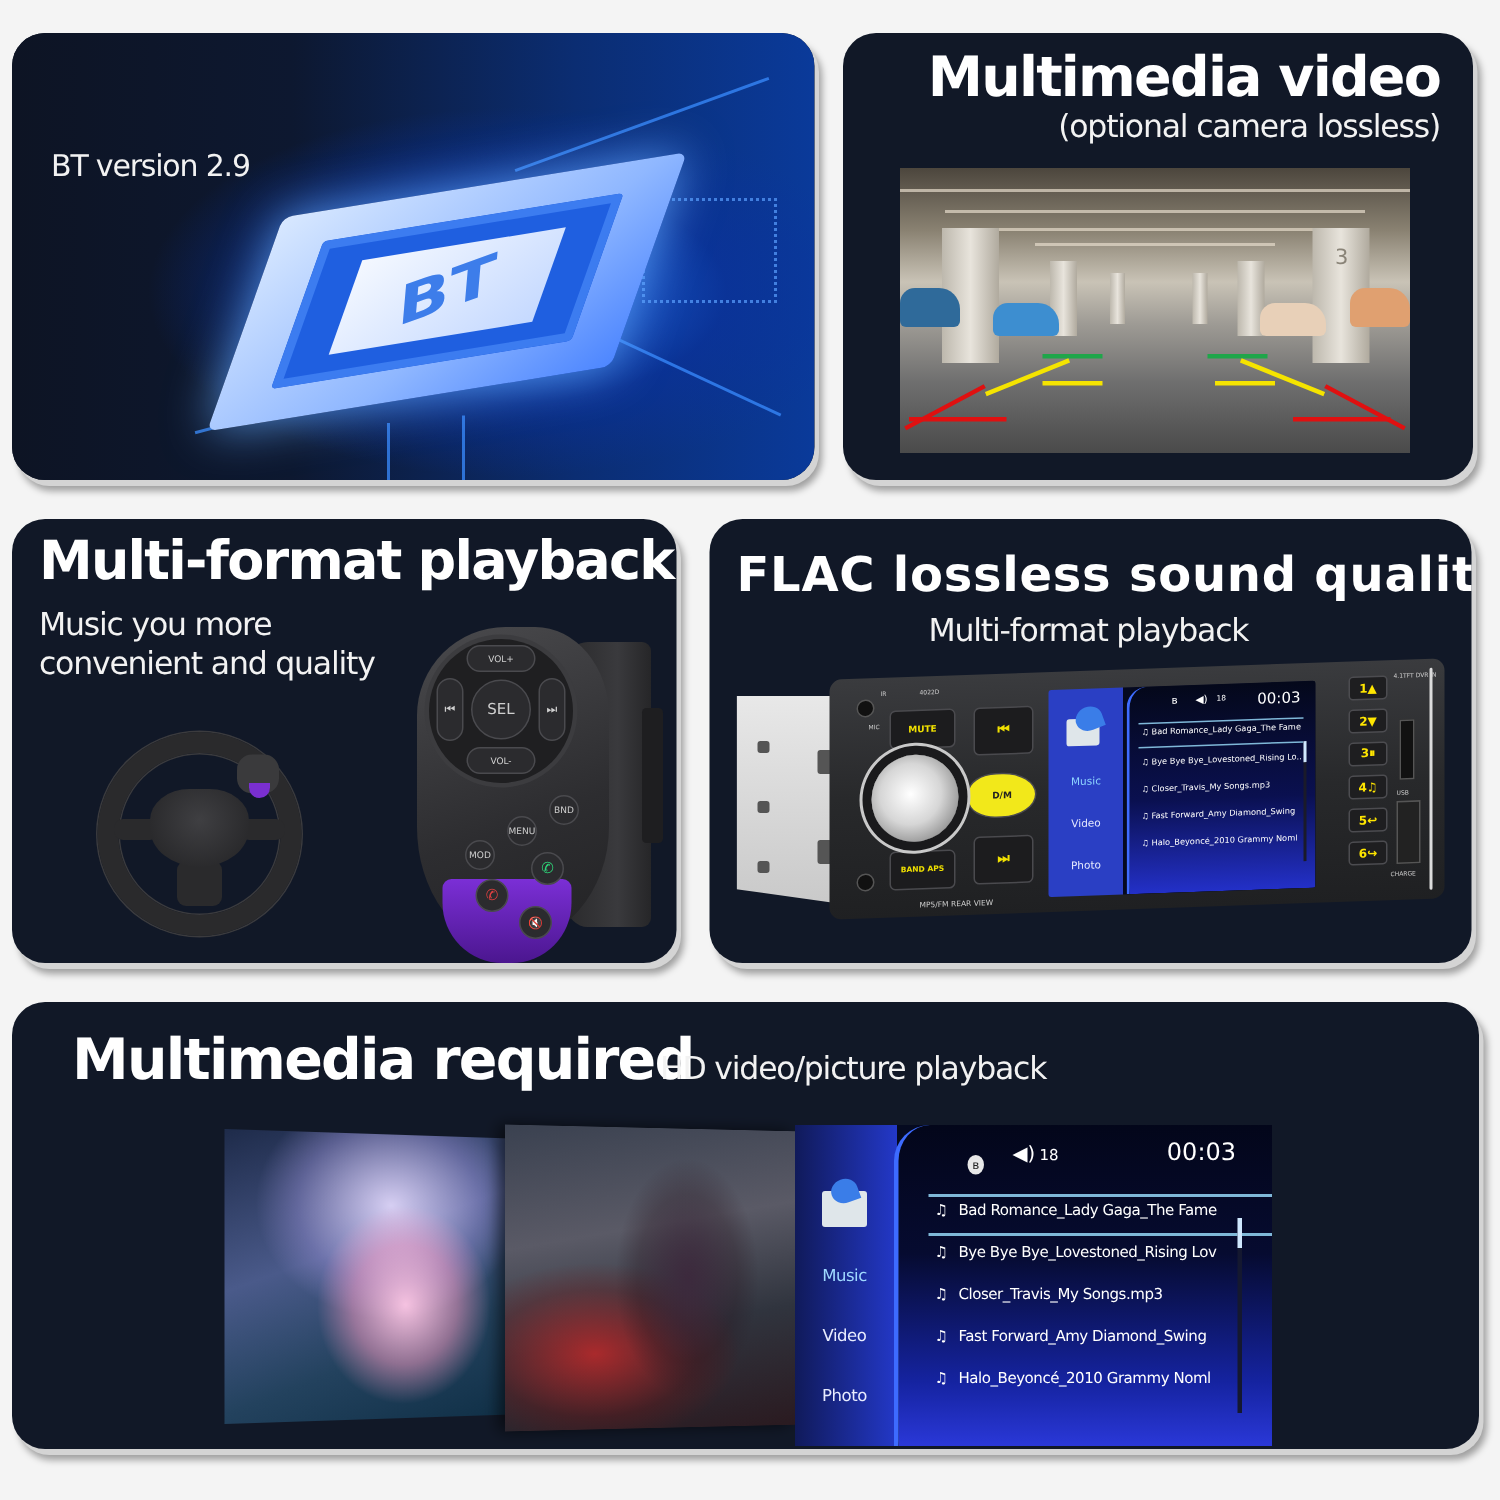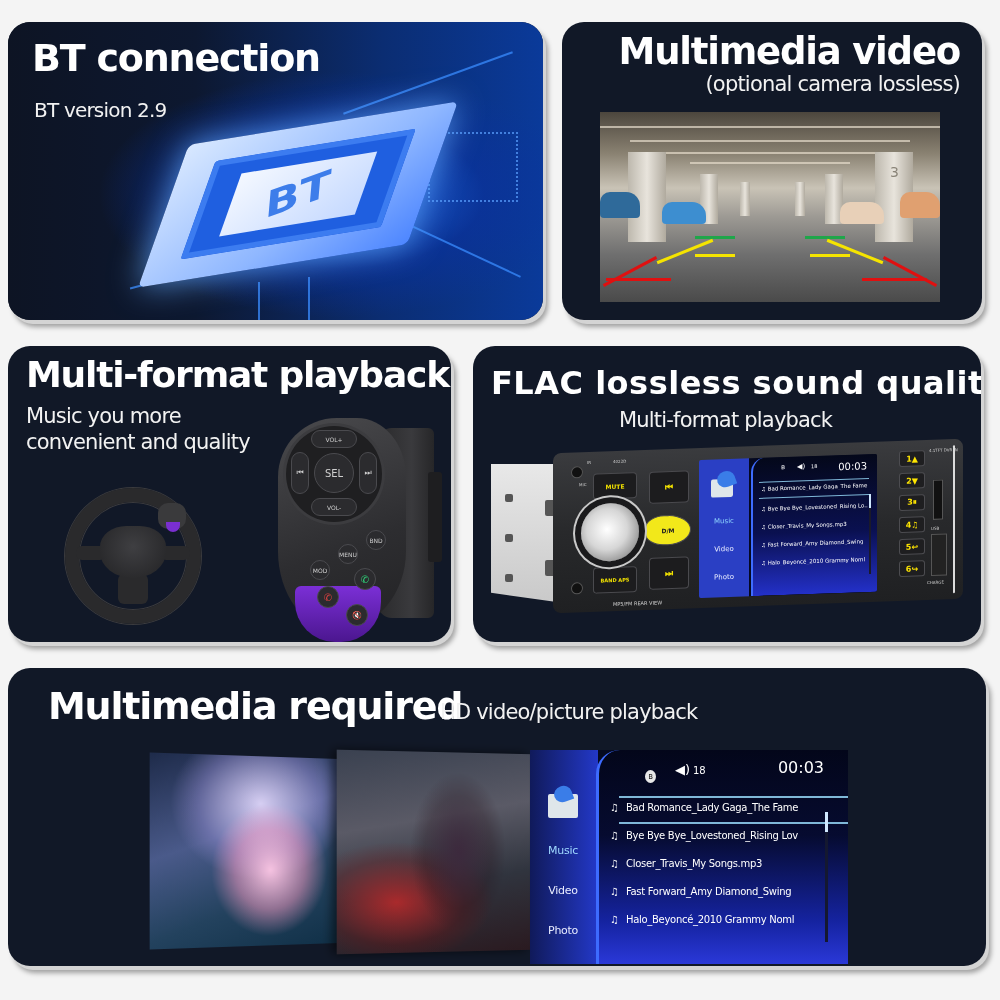--- a/index.html
+++ b/index.html
@@ -170,21 +170,21 @@
     position: absolute; left: 0; top: 0; width: 68px; height: 100%;
     background: linear-gradient(90deg, #101a5a, #2338c8);
   }
   #mm-list {
     position: absolute; left: 66px; top: 0; right: 0; bottom: 0;
     background: linear-gradient(180deg, #03061a 0%, #060b30 40%, #1523a0 80%, #2a38d8 100%);
     border-left: 3px solid #3d6bff; border-radius: 24px 0 0 0;
   }
   .mm-side-label { position: absolute; left: 0; width: 66px; text-align: center; font-size: 11px; color: #e8ecff; letter-spacing: -0.3px; }
   .mm-side-label.active { color: #9fd8ff; }
-  .mm-row { position: absolute; left: 11px; font-size: 10px; color: #fff; white-space: nowrap; letter-spacing: -0.3px; }
+  .mm-row { position: absolute; left: 24px; font-size: 10px; color: #fff; white-space: nowrap; letter-spacing: -0.3px; }
   .mm-note { display: inline-block; width: 16px; color: #fff; font-size: 10px; }
   .mm-divider { position: absolute; left: 20px; width: 230px; height: 2px; background: #7fb8d8; }
   .folder-icon {
     position: absolute; width: 30px; height: 24px; background: #dfe6ea; border-radius: 2px;
   }
   .folder-icon::before {
     content: ""; position: absolute; left: 6px; top: -8px; width: 18px; height: 16px;
     border-radius: 50% 50% 0 50%; background: #3a7de8; transform: rotate(-20deg);
   }
   .bt-dot { display: inline-block; width: 11px; height: 13px; border-radius: 50%; background: #e8e8e8; color: #222; font-size: 8px; text-align: center; line-height: 13px; }
@@ -201,21 +201,20 @@
     <div class="trace" style="left:250px;top:260px;width:2px;height:40px;"></div>
     <div class="trace" style="left:300px;top:255px;width:2px;height:44px;"></div>
   </div>
   <div id="chip-outer">
     <div id="chip-mid">
       <div id="chip-inner">
         <span id="chip-label">BT</span>
       </div>
     </div>
   </div>
-  <div class="h1" style="left:24px;top:14px;font-size:38px;">BT connection</div>
   <div class="sub" style="left:26px;top:76px;font-size:20px;">BT version 2.9</div>
 </div>
 
 <div class="card" id="card-rev">
   <div class="h1" style="right:22px;top:8px;font-size:37px;">Multimedia video</div>
   <div class="sub" style="right:22px;top:50px;font-size:21px;">(optional camera lossless)</div>
   <div id="garage">
     <div class="ceiling-line" style="top:14px;"></div>
     <div class="ceiling-line" style="top:28px;left:30px;right:30px;"></div>
     <div class="ceiling-line" style="top:40px;left:60px;right:60px;"></div>

